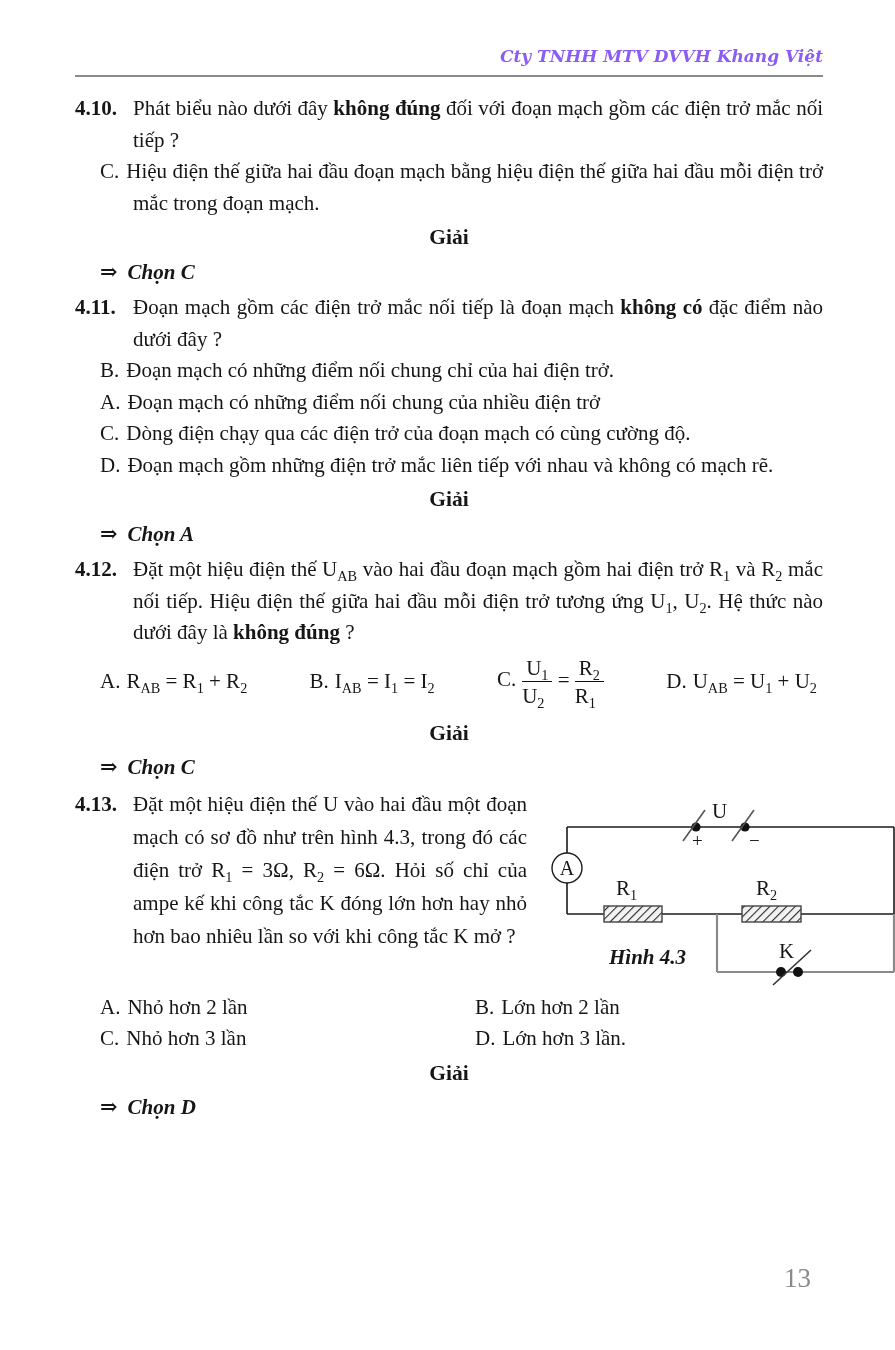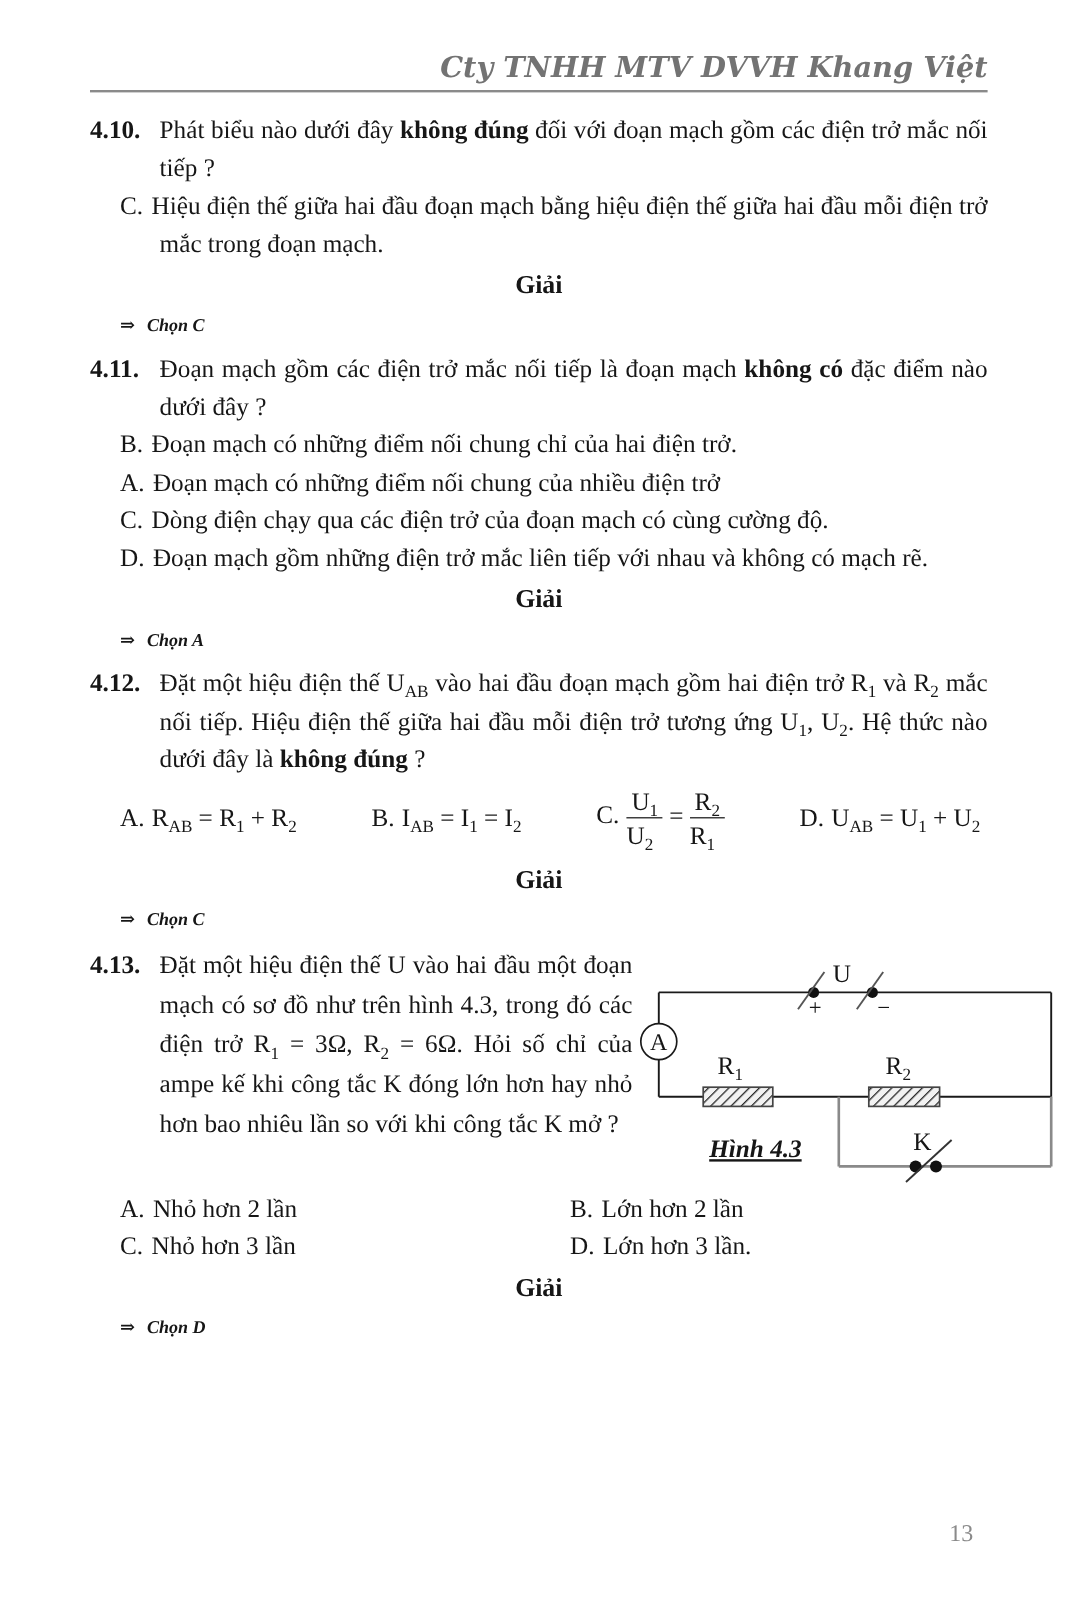--- a/index.html
+++ b/index.html
@@ -12,67 +12,67 @@
     font-family:"Liberation Serif","DejaVu Serif",serif;
     font-size:21px;line-height:31.5px;
     color:#161616;
     overflow:hidden;
   }
   
   .hdr-text{
     text-align:right;
     font-family:"DejaVu Serif","Liberation Serif",serif;
     font-weight:bold;font-style:italic;
-    font-size:24px;line-height:24px;
-    color:#737373;
+    font-size:17px;line-height:24px;
+    color:#8b5cf6;
   }
   .hdr-rule{border:none;border-top:2px solid #8a8a8a;margin:7px 0 0 0;}
   main{margin-top:16px;}
 
   
   .question{position:relative;padding-left:58px;text-align:justify;margin:0;}
   .qnum{position:absolute;left:0;top:0;font-weight:700;}
   
   .option{padding-left:58px;text-indent:-33px;text-align:justify;margin:0;}
   .olabel{margin-right:7px;}
   .giai{text-align:center;font-weight:700;font-size:21.5px;margin:3px 0;}
-  .answer{padding-left:25px;font-weight:700;font-style:italic;font-size:15px;margin:2px 0 4px 0;}
+  .answer{padding-left:25px;font-weight:700;font-style:italic;font-size:21px;margin:2px 0 4px 0;}
   .answer .arrow{font-style:normal;font-weight:600;margin-right:10px;}
 
   
   .formula-row{
     display:flex;justify-content:space-between;align-items:center;
     padding:4px 6px 4px 25px;min-height:58px;
   }
   .fitem{white-space:nowrap;}
   .fitem .olabel{margin-right:6px;}
   .frac{display:inline-block;vertical-align:middle;text-align:left;line-height:26px;}
   .frac .num{display:block;border-bottom:1.6px solid #111;padding:0 4px 0 4px;}
   .frac .den{display:block;padding-top:1px;}
   sub{font-size:68%;line-height:0;}
 
   
-  .q13-row{display:flex;margin-right:-62px;}
+  .q13-row{display:flex;margin-right:-62px;gap:18px;}
   .q13-left{width:452px;flex:none;}
   .q13-left .question{line-height:33px;}
   .q13-right{flex:1;position:relative;}
   .diagram{position:relative;width:356px;height:188px;margin:16px 0 0 4px;}
   .diagram svg{position:absolute;left:0;top:0;}
   .dlabel{position:absolute;font-size:21px;line-height:22px;color:#161616;}
   .dlabel.small{font-size:19px;}
-  .dcaption{position:absolute;left:60px;top:138px;font-style:italic;font-weight:600;font-size:21px;text-decoration:underline;}
+  .dcaption{position:absolute;left:60px;top:138px;font-style:italic;font-weight:600;font-size:21px;}
 
   
   .opt2col{display:grid;grid-template-columns:375px 1fr;padding-left:25px;}
   .opt2col .cell{white-space:nowrap;}
   .opt2col .olabel{margin-right:7px;}
 
   .page-number{
     position:absolute;right:84px;bottom:56px;
-    color:#8a8a8a;font-size:20px;
+    color:#8a8a8a;font-size:27px;
   }
 </style>
 </head>
 <body>
 
 <div class="page">
 
   <header>
     <div class="hdr-text">Cty TNHH MTV DVVH Khang Việt</div>
     <hr class="hdr-rule">

